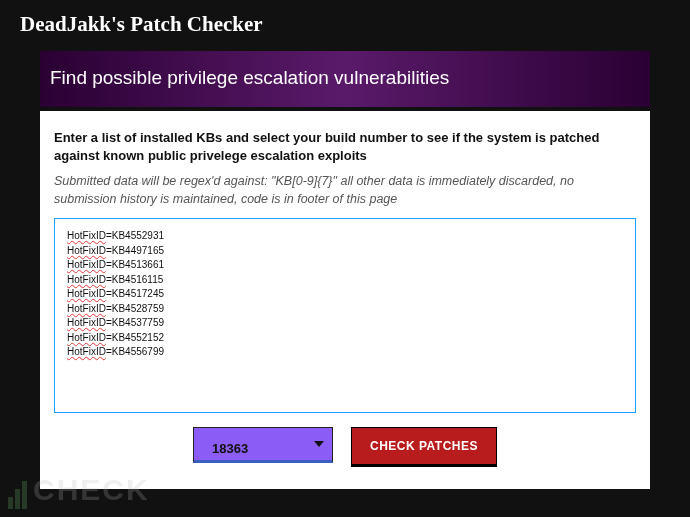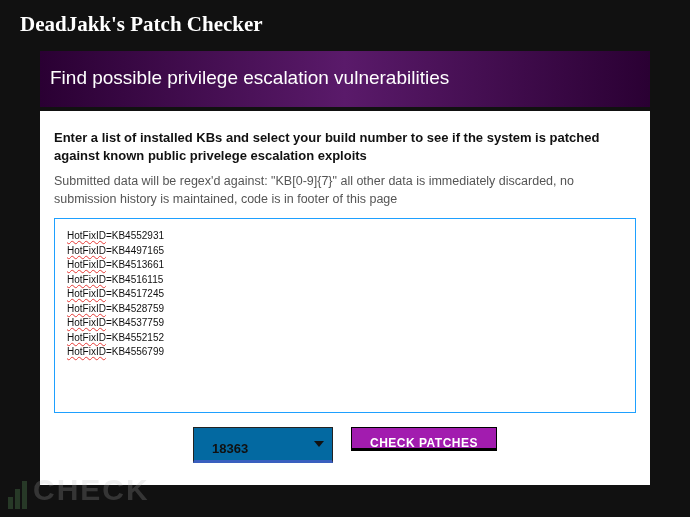--- a/index.html
+++ b/index.html
@@ -38,20 +38,21 @@
       padding: 18px 14px 22px 14px;
     }
     .instructions {
       font-size: 13px;
       font-weight: bold;
       color: #111;
       line-height: 1.35;
     }
     .disclaimer {
       font-size: 12.5px;
+      font-style: italic;
       color: #555;
       margin-top: 8px;
       line-height: 1.45;
     }
     .textarea-wrap {
       margin-top: 10px;
     }
     .spellish {
       text-decoration-line: underline;
       text-decoration-style: wavy;
@@ -61,21 +62,21 @@
     .controls {
       margin-top: 14px;
       display: flex;
       justify-content: center;
       align-items: stretch;
       gap: 18px;
     }
     .select-wrap {
       position: relative;
       width: 140px;
-      background: #0369a1;
+      background: #8b5cf6;
       border: 1px solid #222;
       border-bottom: 3px solid #3a5fbf;
       display: flex;
       align-items: center;
       padding: 8px 10px 0 18px;
       height: 36px;
     }
     .select-wrap .val {
       font-weight: bold;
       font-size: 13px;
@@ -85,29 +86,29 @@
       position: absolute;
       right: 8px;
       top: 50%;
       transform: translateY(-50%);
       width: 0; height: 0;
       border-left: 5px solid transparent;
       border-right: 5px solid transparent;
       border-top: 6px solid #111;
     }
     .check-btn {
-      background: #a21caf;
+      background: #b91c1c;
       color: #fff;
       border: 1px solid #000;
       border-bottom: 3px solid #000;
       font-weight: bold;
       font-size: 12px;
       letter-spacing: 0.5px;
       padding: 8px 18px;
-      height: 24px;
+      height: 40px;
       cursor: pointer;
     }
     .watermark {
       position: absolute;
       left: 8px;
       bottom: 8px;
       color: rgba(180,180,180,0.22);
       font-size: 30px;
       font-weight: 800;
       letter-spacing: 2px;

